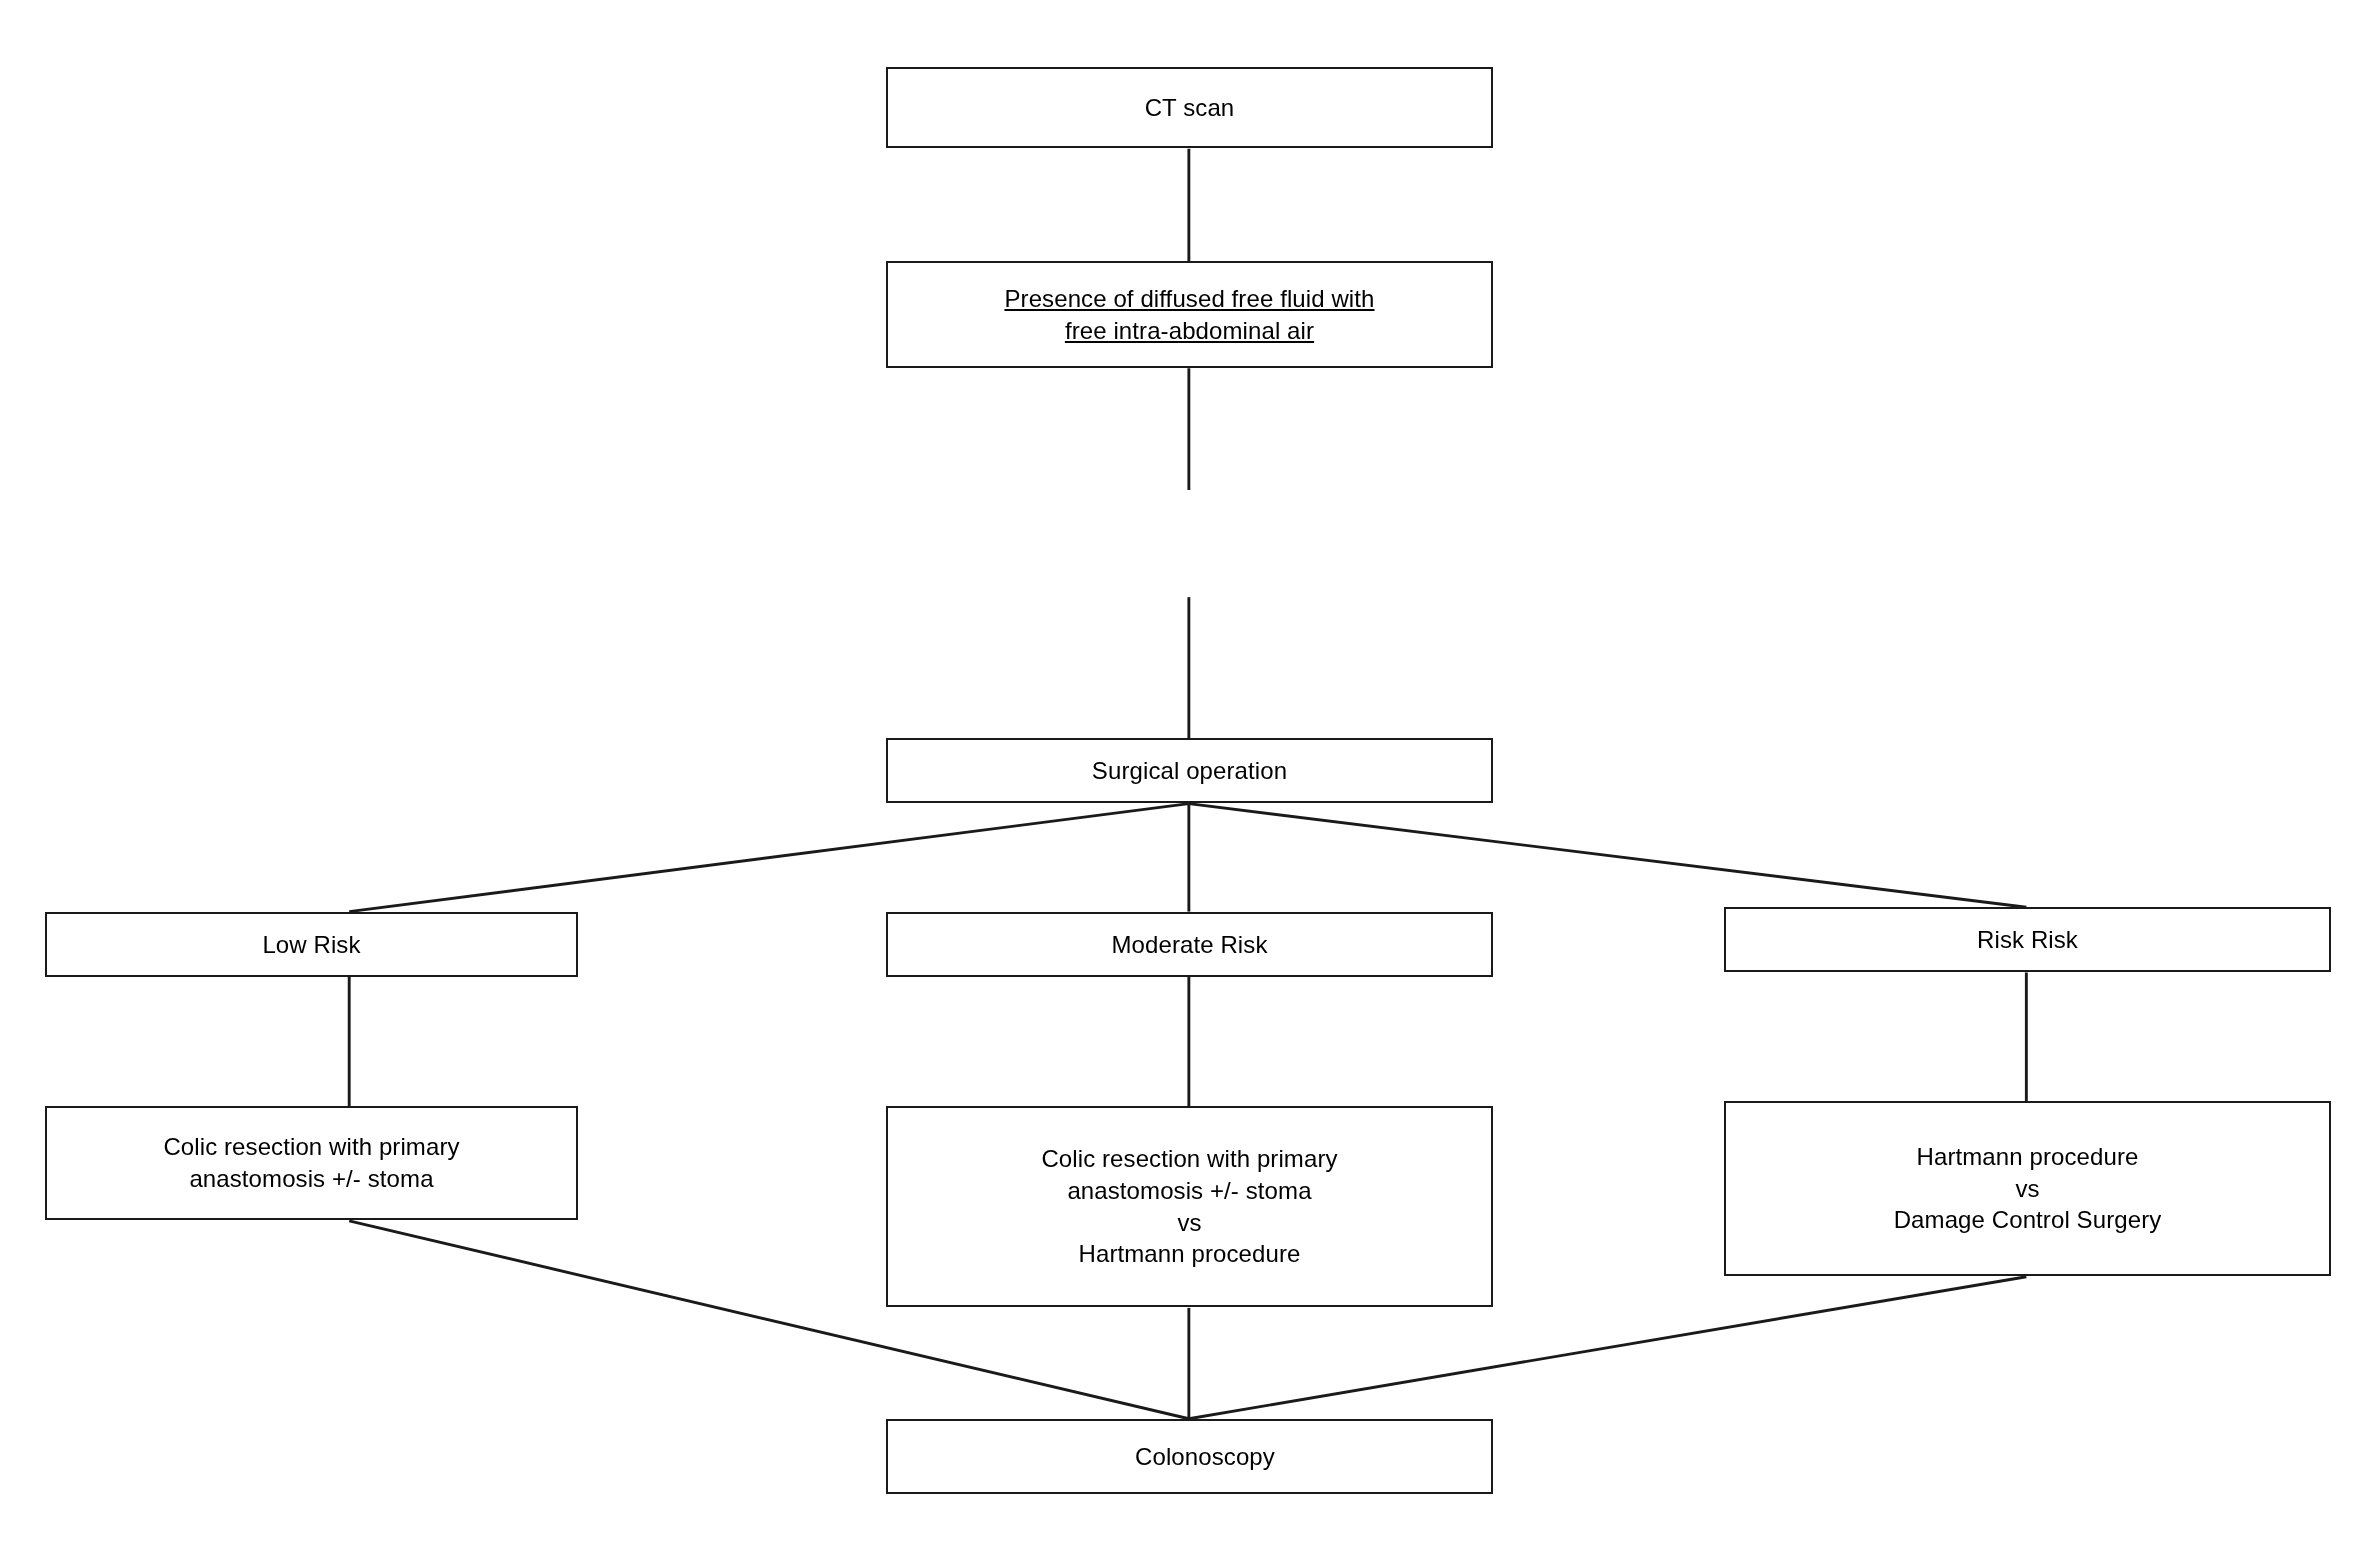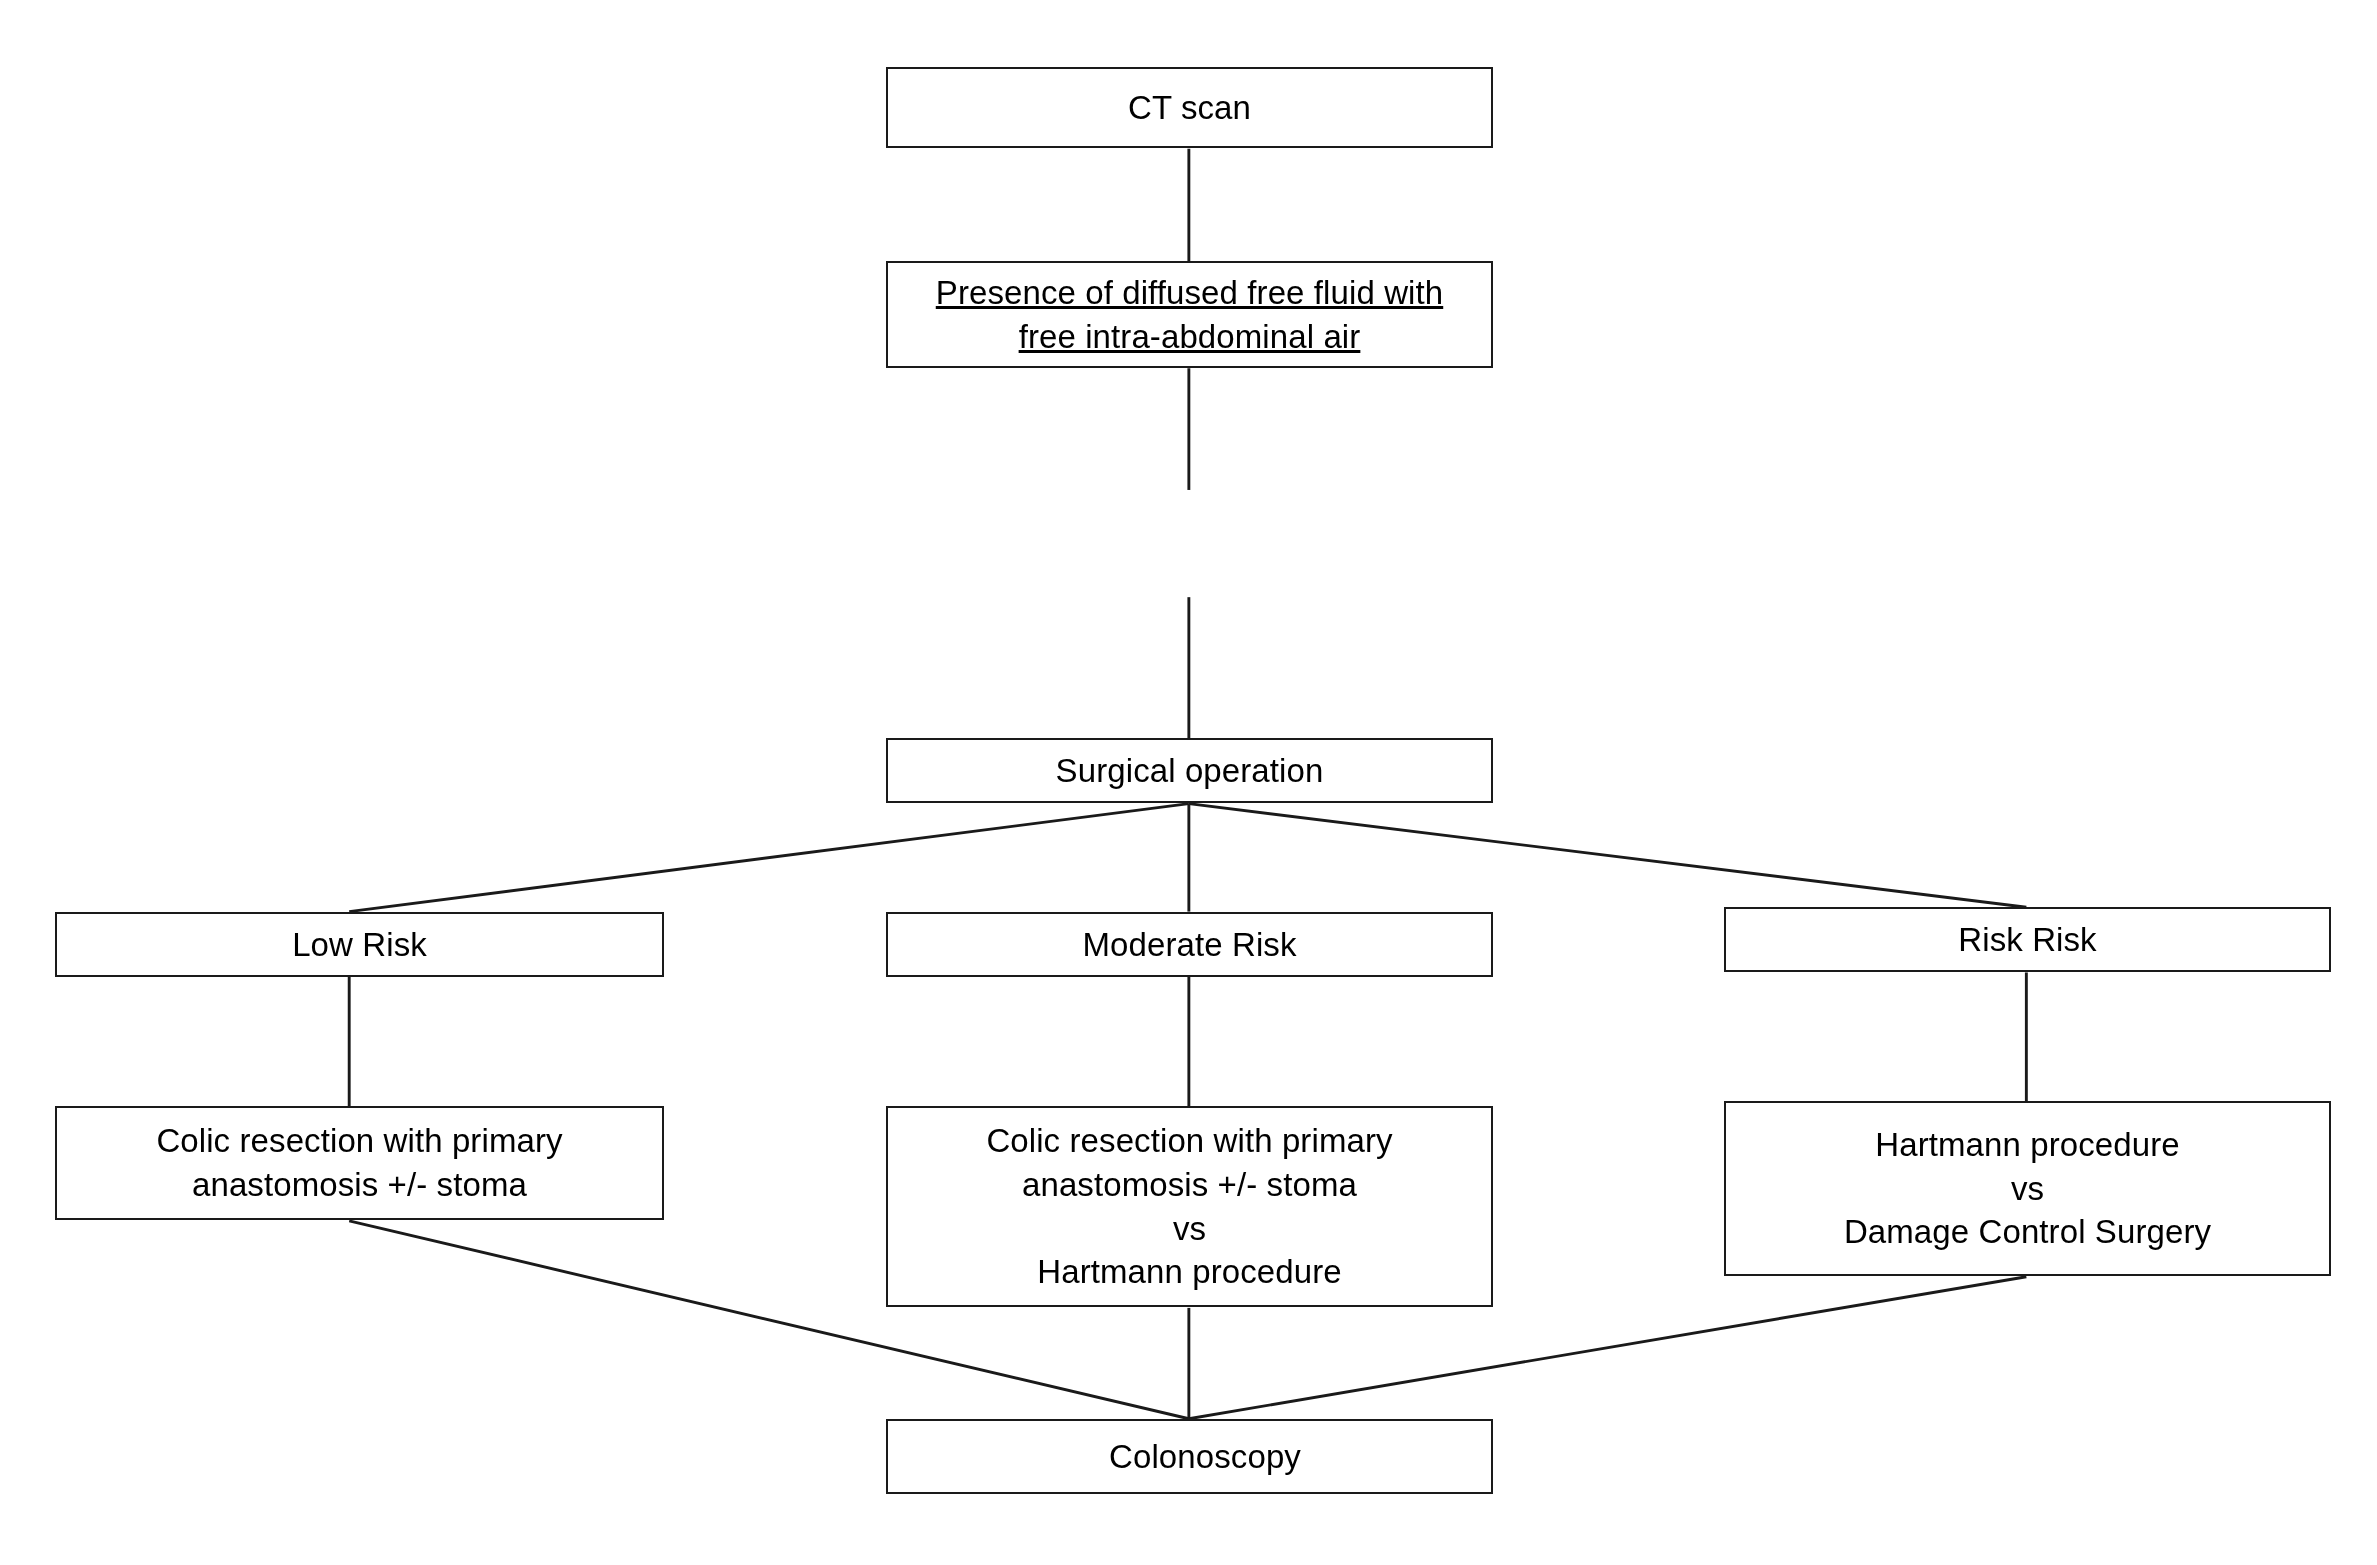--- a/index.html
+++ b/index.html
@@ -31,32 +31,32 @@
     box-sizing: border-box;
     border: 2.9px solid #1a1a1a;
     background: #ffffff;
     display: flex;
     align-items: center;
     justify-content: center;
     text-align: center;
     z-index: 2;
   }
   .node-label {
-    font-size: 33px;
+    font-size: 24px;
     line-height: 1.33;
     color: #000000;
     letter-spacing: 0.1px;
     padding: 0 10px;
     white-space: pre-line;
   }
 
   
   .col-center { left: 886px; width: 607px; }
   
-  .col-left   { left: 55px;   width: 609px; }
+  .col-left   { left: 45px;   width: 533px; }
   
   .col-right  { left: 1724px; width: 607px; }
 
   #node-ct-scan            { top: 67px;   height: 81px; }
   #node-free-fluid         { top: 261px;  height: 107px; text-decoration: underline; }
   #node-admission          { top: 490px;  height: 107px; }
   #node-surgical-operation { top: 738px; height: 65px;  }
 
   #node-low-risk           { top: 912px; height: 65px;  }
   #node-moderate-risk      { top: 912px; height: 65px;  }

